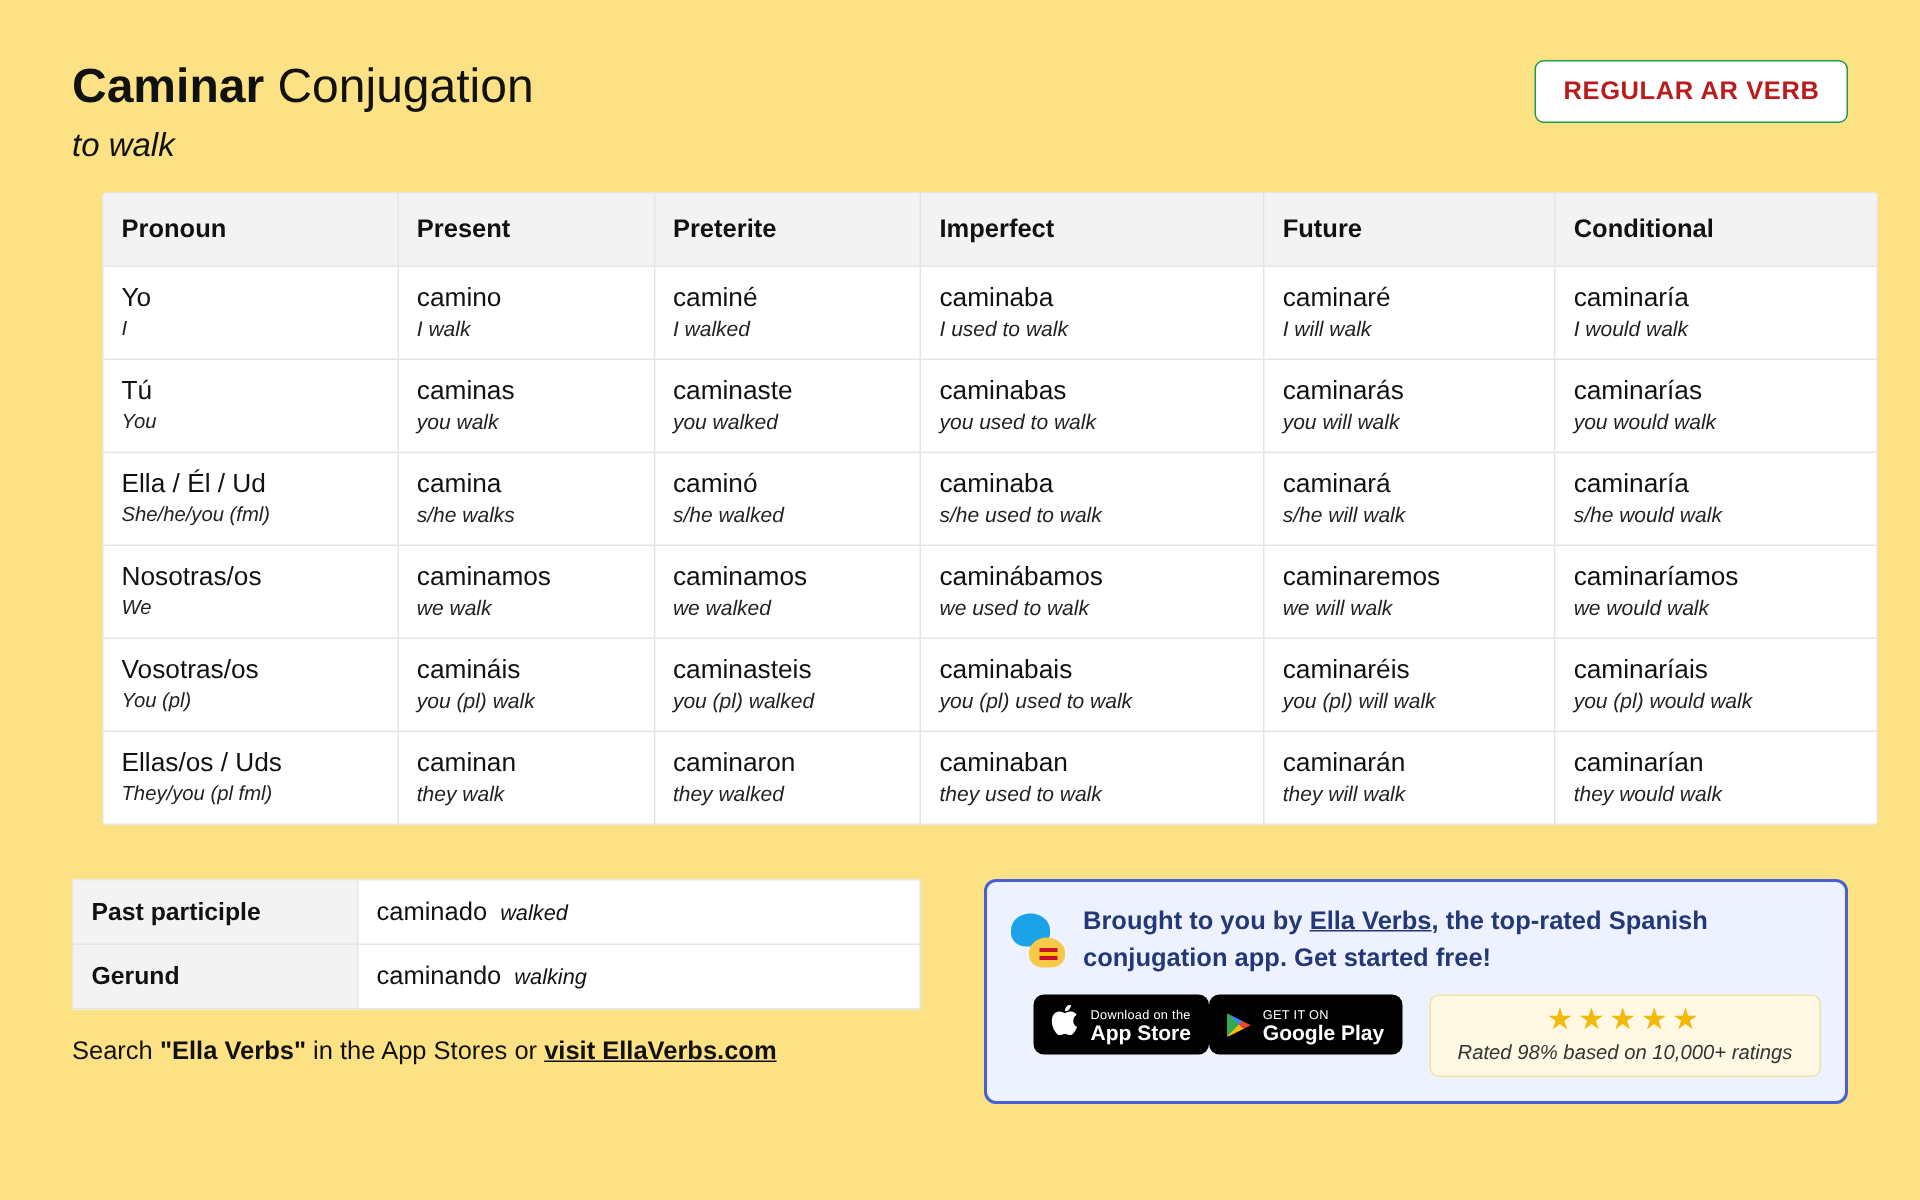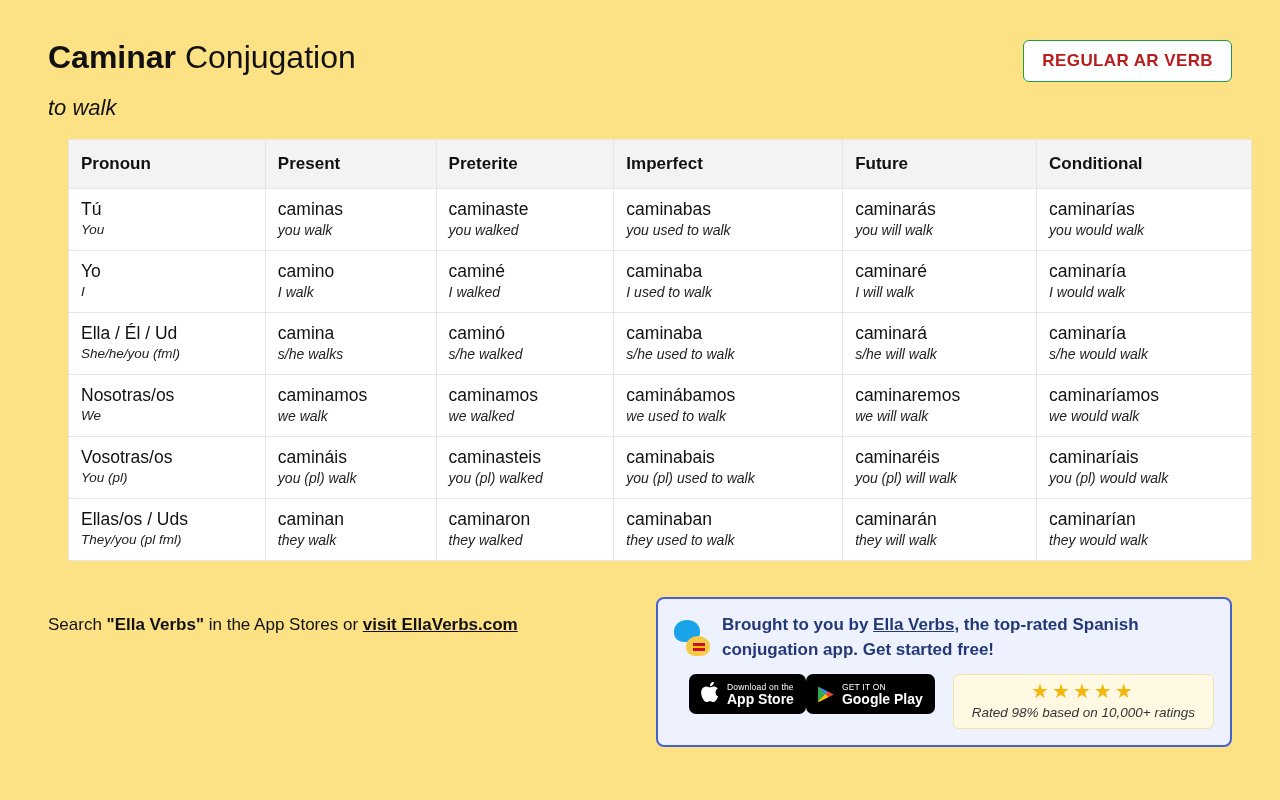--- a/index.html
+++ b/index.html
@@ -21,21 +21,21 @@
   .title {
     font-size: 32px;
     font-weight: 400;
     margin: 0;
     line-height: 1.1;
   }
   .title b { font-weight: 700; }
   .subtitle {
     font-style: italic;
     font-size: 22px;
-    margin-top: 20px;
+    margin-top: 9px;
     font-weight: 400;
   }
   .badge {
     background: #fff;
     border: 1.5px solid #1f9d43;
     color: #b91c1c;
     font-weight: 700;
     font-size: 17px;
     padding: 10px 18px;
     border-radius: 6px;
@@ -189,20 +189,46 @@
       <th>Present</th>
       <th>Preterite</th>
       <th>Imperfect</th>
       <th>Future</th>
       <th>Conditional</th>
     </tr>
   </thead>
   <tbody id="conj-body">
       <tr>
         <td>
+          <div class="pronoun-main">Yo</div>
+          <div class="pronoun-sub">I</div>
+        </td>
+        <td>
+          <div class="cell-main">camino</div>
+          <div class="cell-sub">I walk</div>
+        </td>
+        <td>
+          <div class="cell-main">caminé</div>
+          <div class="cell-sub">I walked</div>
+        </td>
+        <td>
+          <div class="cell-main">caminaba</div>
+          <div class="cell-sub">I used to walk</div>
+        </td>
+        <td>
+          <div class="cell-main">caminaré</div>
+          <div class="cell-sub">I will walk</div>
+        </td>
+        <td>
+          <div class="cell-main">caminaría</div>
+          <div class="cell-sub">I would walk</div>
+        </td>
+      </tr>
+      <tr>
+        <td>
           <div class="pronoun-main">Tú</div>
           <div class="pronoun-sub">You</div>
         </td>
         <td>
           <div class="cell-main">caminas</div>
           <div class="cell-sub">you walk</div>
         </td>
         <td>
           <div class="cell-main">caminaste</div>
           <div class="cell-sub">you walked</div>
@@ -211,46 +237,20 @@
           <div class="cell-main">caminabas</div>
           <div class="cell-sub">you used to walk</div>
         </td>
         <td>
           <div class="cell-main">caminarás</div>
           <div class="cell-sub">you will walk</div>
         </td>
         <td>
           <div class="cell-main">caminarías</div>
           <div class="cell-sub">you would walk</div>
-        </td>
-      </tr>
-      <tr>
-        <td>
-          <div class="pronoun-main">Yo</div>
-          <div class="pronoun-sub">I</div>
-        </td>
-        <td>
-          <div class="cell-main">camino</div>
-          <div class="cell-sub">I walk</div>
-        </td>
-        <td>
-          <div class="cell-main">caminé</div>
-          <div class="cell-sub">I walked</div>
-        </td>
-        <td>
-          <div class="cell-main">caminaba</div>
-          <div class="cell-sub">I used to walk</div>
-        </td>
-        <td>
-          <div class="cell-main">caminaré</div>
-          <div class="cell-sub">I will walk</div>
-        </td>
-        <td>
-          <div class="cell-main">caminaría</div>
-          <div class="cell-sub">I would walk</div>
         </td>
       </tr>
       <tr>
         <td>
           <div class="pronoun-main">Ella / Él / Ud</div>
           <div class="pronoun-sub">She/he/you (fml)</div>
         </td>
         <td>
           <div class="cell-main">camina</div>
           <div class="cell-sub">s/he walks</div>
@@ -348,20 +348,32 @@
         <td>
           <div class="cell-main">caminarían</div>
           <div class="cell-sub">they would walk</div>
         </td>
       </tr>
     </tbody>
 </table>
 
 <div class="bottom-row">
   <div class="bottom-left">
+    <table class="part">
+      <tbody id="part-body">
+          <tr>
+            <th>Past participle</th>
+            <td>caminado <span class="part-sub">walked</span></td>
+          </tr>
+          <tr>
+            <th>Gerund</th>
+            <td>caminando <span class="part-sub">walking</span></td>
+          </tr>
+        </tbody>
+    </table>
     <div class="search-line">
       <span>Search </span><b>"Ella Verbs"</b><span> in the App Stores or </span><a href="#">visit EllaVerbs.com</a>
     </div>
   </div>
 
   <div class="promo">
     <div class="promo-top">
       <div class="promo-logo">
         <div class="bubble1"></div>
           <div class="bubble2"></div>

